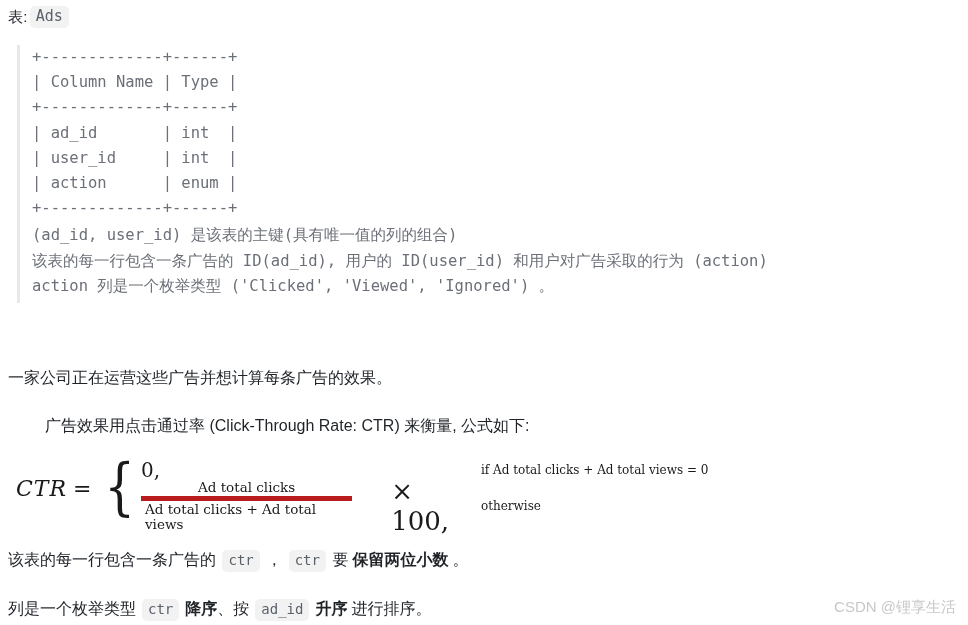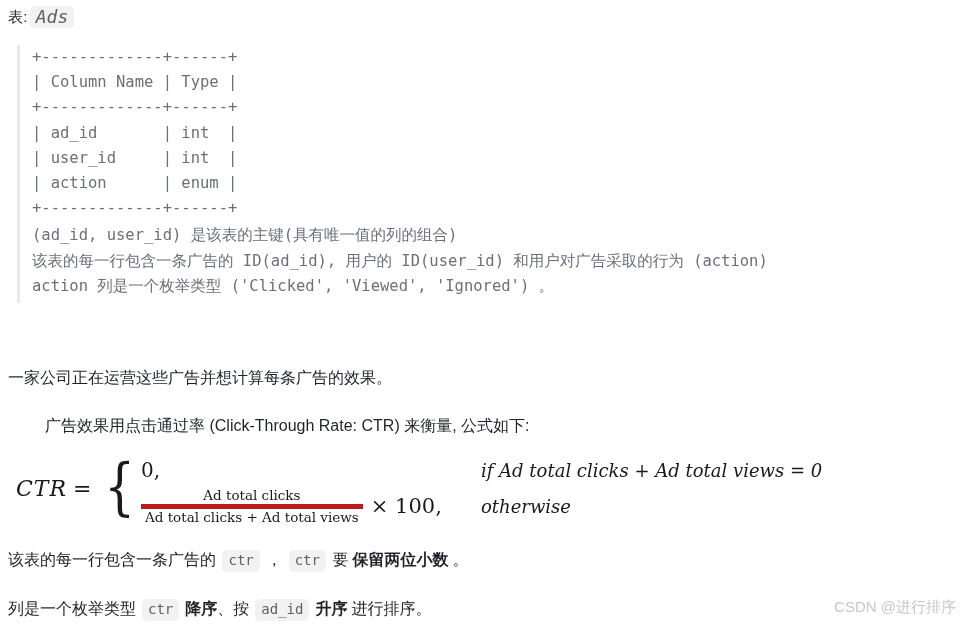--- a/index.html
+++ b/index.html
@@ -37,22 +37,21 @@
     border-radius: 5px;
     padding: 2px 6px 3px 6px;
     font-family: "DejaVu Sans Mono", "Liberation Mono", monospace;
     font-size: 14px;
     line-height: 17px;
     color: #5b6169;
     margin: 0 2px;
     white-space: pre;
   }
   #table-title-row .code-badge {
-    font-size: 18px;
-    font-style: italic;
+    font-size: 15px;
   }
 
   
   #schema-block {
     position: absolute;
     left: 17px;
     top: 45px;
     border-left: 3px solid #e8e8ea;
     padding-left: 12px;
     height: 258px;
@@ -134,35 +133,34 @@
     align-items: center;
     height: 36px;
   }
   #formula .case-val {
     width: 340px;
     display: flex;
     align-items: center;
     font-size: 20px;
   }
   #formula .case-cond {
-    font-size: 18px;
+    font-size: 12px;
     white-space: nowrap;
-    font-style: italic;
   }
   .frac {
     display: inline-flex;
     flex-direction: column;
     align-items: center;
     vertical-align: middle;
     font-size: 13.5px;
     line-height: 15px;
   }
   .frac .num { padding: 0 4px 1px 4px; }
   .frac .den { border-top: 5px solid #b91c1c; padding: 1px 4px 0 4px; }
-  #formula .times { font-size: 21px; padding: 0 6px 0 8px; }
+  #formula .times { font-size: 26px; padding: 0 6px 0 8px; margin-left: 31px; }
 
   
   #watermark {
     position: absolute;
     right: 12px;
     top: 598px;
     font-size: 15px;
     color: #c8c8c8;
     font-family: "Liberation Sans", sans-serif;
     white-space: nowrap;
@@ -224,13 +222,13 @@
   <span class="code-badge">ctr</span>
   <span>，</span>
   <span class="code-badge">ctr</span>
   <span>要</span><span class="gap"></span><b>保留两位小数</b><span class="gap"></span><span>。</span>
 </div>
 
 <div class="prose" id="para-order">
   <span>列是一个枚举类型</span><span class="gap"></span><span class="code-badge">ctr</span><span class="gap"></span><b>降序</b><span>、按</span><span class="gap"></span><span class="code-badge">ad_id</span><span class="gap"></span><b>升序</b><span class="gap"></span><span>进行排序。</span>
 </div>
 
-<div id="watermark">CSDN @进行排序</div>
+<div id="watermark">CSDN @锂享生活</div>
 
 </body></html>

